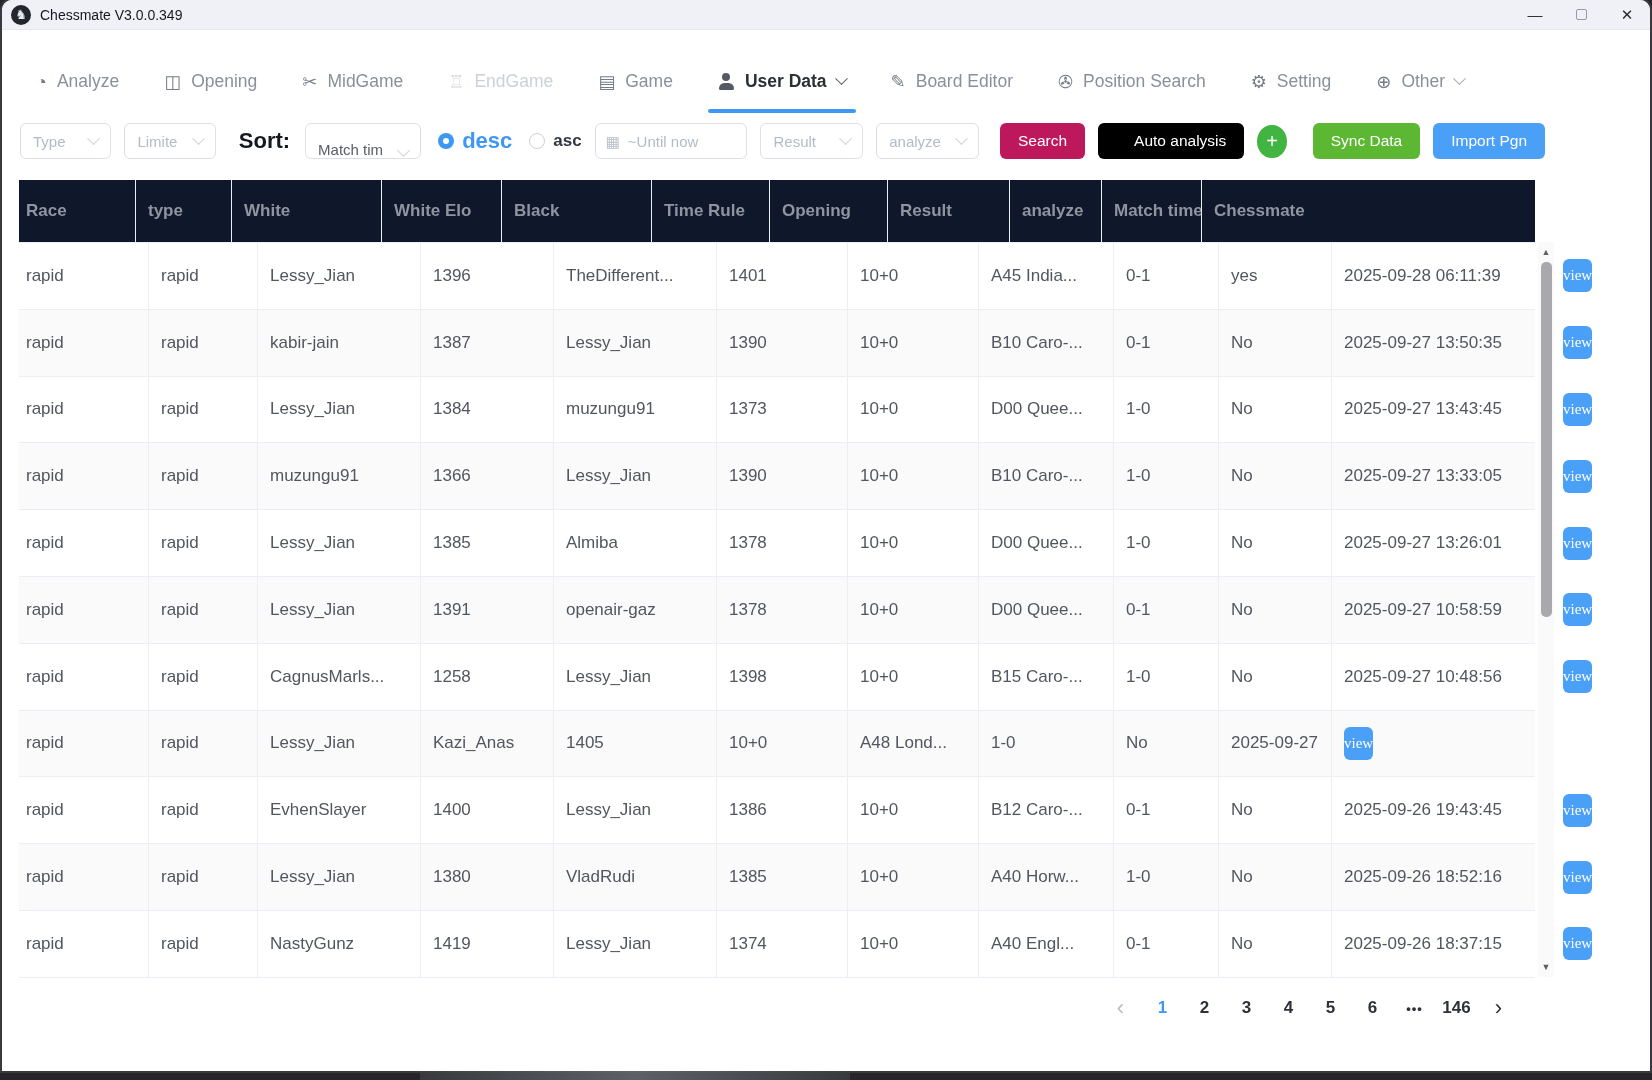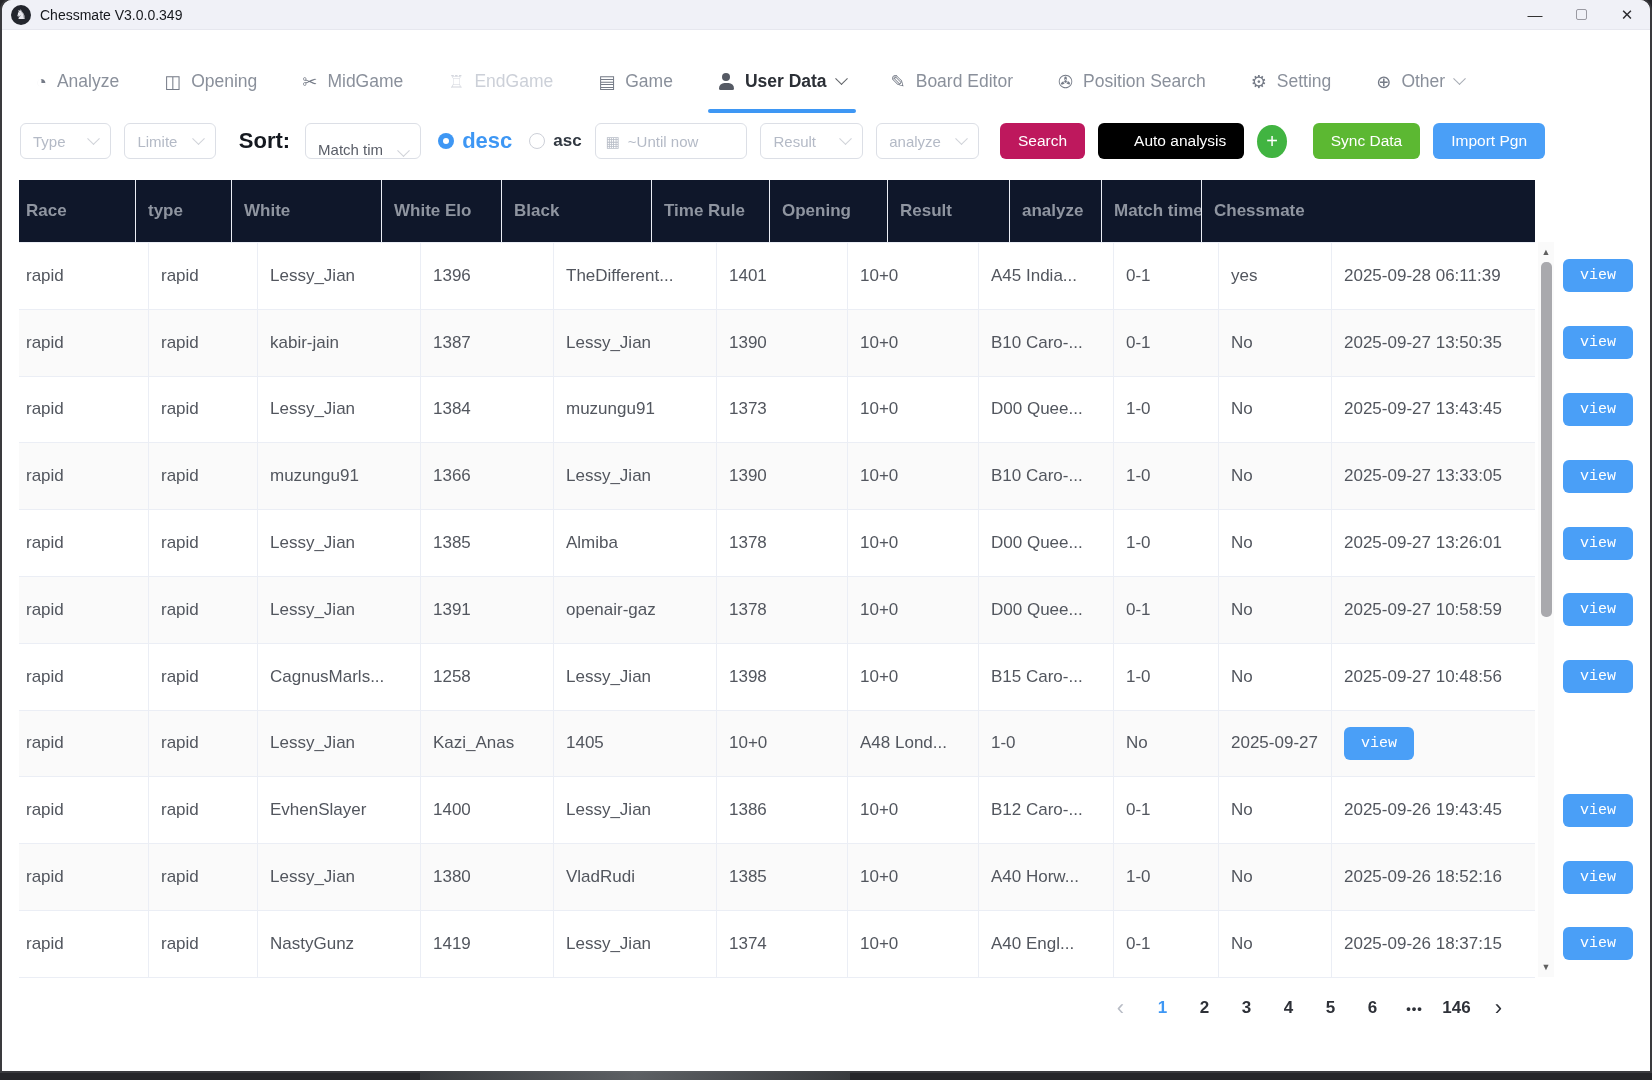--- a/index.html
+++ b/index.html
@@ -80,21 +80,21 @@
   .tr { display:grid; grid-template-columns:116px 96px 150px 120px 150px 118px 118px 122px 92px 100px 206px 122px; }
   .thead { background:#0f172a; border-bottom:1px solid #ebeef5; }
   .thead .td { height:62px; color:#8f95a0; font-weight:600; }
   .td { display:flex; align-items:center; padding-left:12px; border-left:1px solid #ebeef5;
         overflow:hidden; white-space:nowrap; color:#52565e; }
   .td:first-child { border-left:none; padding-left:7px; }
   .tbody .tr { height:66.8px; border-bottom:1px solid #ebeef5; background:#fff;gap:13px; }
   .tbody .tr:nth-child(even) { background:#fafafa; }
   .tbody .td { height:100%; }
   .view-btn { background:#4a9ff7; color:#fff; border:none; border-radius:6px;
-              font-size:15px; font-family:Liberation Mono, monospace; padding:8px 17px; cursor:pointer; }
+              font-size:15px; font-family:Liberation Serif, serif; padding:8px 0; cursor:pointer; }
 
   
   .vscroll { position:absolute; left:1536px; top:242px; width:16px; height:735px; background:#fafafa; }
   .vs-arrow { position:absolute; left:0; width:16px; height:16px; display:flex; align-items:center;
               justify-content:center; font-size:9px; color:#606060; }
   .vs-up { top:2px; } .vs-down { bottom:2px; }
   .vs-thumb { position:absolute; left:2.5px; top:20px; width:11px; height:355px;
               background:#a9a9ad; border-radius:5px; }
 
   

